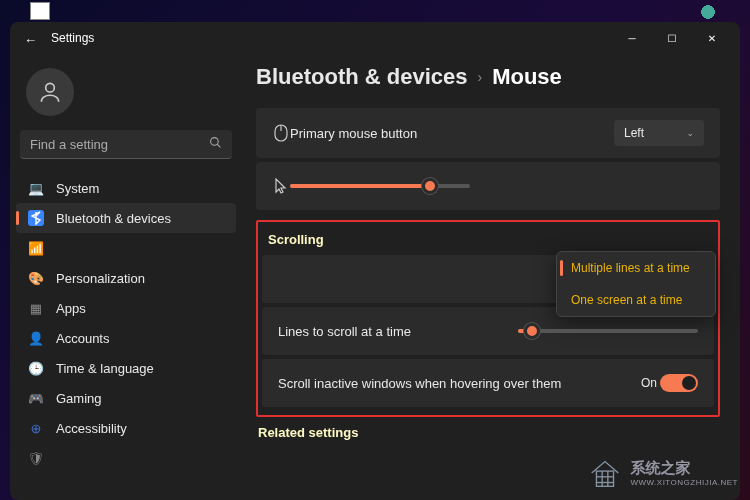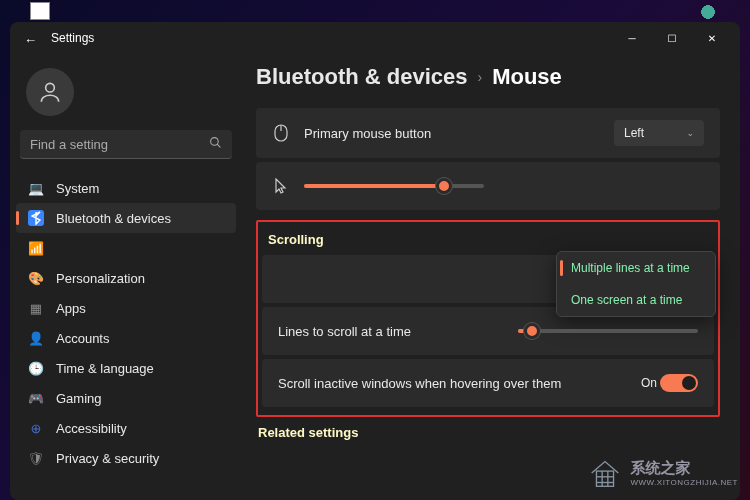--- a/index.html
+++ b/index.html
@@ -29,35 +29,35 @@
 .nav-item.active { background: #2d2d2d; }
 .nav-item.active::before { content: ''; position: absolute; left: 0; top: 8px; bottom: 8px; width: 3px; background: #f87a53; border-radius: 2px; }
 .nav-icon { width: 16px; height: 16px; display: flex; align-items: center; justify-content: center; font-size: 13px; }
 
 .main { flex: 1; padding: 10px 20px 0 14px; overflow-y: auto; color: #fff; }
 .breadcrumb { display: flex; align-items: center; gap: 10px; font-size: 22px; margin-bottom: 18px; }
 .bc-parent { font-weight: 600; color: #e8e8e8; cursor: pointer; }
 .bc-sep { color: #888; font-size: 14px; }
 .bc-current { font-weight: 700; }
 
-.setting-card { background: #2b2b2b; border-radius: 4px; padding: 12px 16px; margin-bottom: 4px; display: flex; align-items: center; gap: 14px; color: #e8e8e8; font-size: 13px; min-height: 48px; }
+.setting-card { background: #2b2b2b; border-radius: 4px; padding: 12px 16px; margin-bottom: 4px; display: flex; align-items: center; gap: 0; color: #e8e8e8; font-size: 13px; min-height: 48px; }
 .setting-icon { width: 18px; height: 18px; display: flex; align-items: center; justify-content: center; color: #ccc; }
 .setting-label { flex: 1; }
 .dropdown { background: #383838; padding: 6px 10px; border-radius: 4px; display: flex; align-items: center; gap: 20px; font-size: 12px; cursor: pointer; min-width: 90px; justify-content: space-between; }
 .chev { font-size: 9px; color: #aaa; }
 .slider-track { position: relative; flex: 0 0 180px; height: 4px; background: #555; border-radius: 2px; }
 .slider-fill { position: absolute; left: 0; top: 0; bottom: 0; background: #f87a53; border-radius: 2px; }
 .slider-thumb { position: absolute; top: 50%; width: 16px; height: 16px; border-radius: 50%; background: #f87a53; border: 3px solid #2b2b2b; transform: translate(-50%, -50%); box-shadow: 0 0 0 1px #555; }
 
 .section { border: 2px solid #e03030; padding: 6px 4px 4px; margin-top: 10px; border-radius: 2px; }
 .section-title { font-size: 13px; font-weight: 700; color: #fef9c3; padding: 4px 6px 8px; }
 .section-plain .section-title { padding-left: 2px; }
 
 .flyout { position: absolute; background: #2c2c2c; border: 1px solid #444; border-radius: 6px; box-shadow: 0 6px 20px rgba(0,0,0,.5); overflow: hidden; font-size: 12px; min-width: 160px; }
-.flyout-item { padding: 9px 14px; color: #86efac; cursor: pointer; position: relative; }
+.flyout-item { padding: 9px 14px; color: #eab308; cursor: pointer; position: relative; }
 .flyout-item.sel::before { content: ''; position: absolute; left: 3px; top: 8px; bottom: 8px; width: 3px; background: #f87a53; border-radius: 2px; }
 
 .toggle { width: 38px; height: 18px; border-radius: 10px; background: #f87a53; position: relative; cursor: pointer; }
 .toggle::after { content: ''; position: absolute; right: 2px; top: 2px; width: 14px; height: 14px; border-radius: 50%; background: #1e1e1e; }
 .toggle-label { font-size: 12px; margin-right: 3px; }
 
 .row-flex { display: flex; align-items: center; }
 </style>
 </head>
 <body>
@@ -155,21 +155,20 @@
           <li class="nav-item">
             <span class="nav-icon">
               <span style="color:#4070d0">⊕</span>
             </span>
             <span>Accessibility</span>
           </li>
           <li class="nav-item">
             <span class="nav-icon">
               <span style="color:#888">🛡</span>
             </span>
-            <span>Privacy &amp; security</span>
           </li>
         </ul>
     </aside>
 
     <main class="main">
       <div class="breadcrumb">
         <span class="bc-parent">Bluetooth &amp; devices</span>
         <span class="bc-sep">›</span>
         <span class="bc-current">Mouse</span>
       </div>

